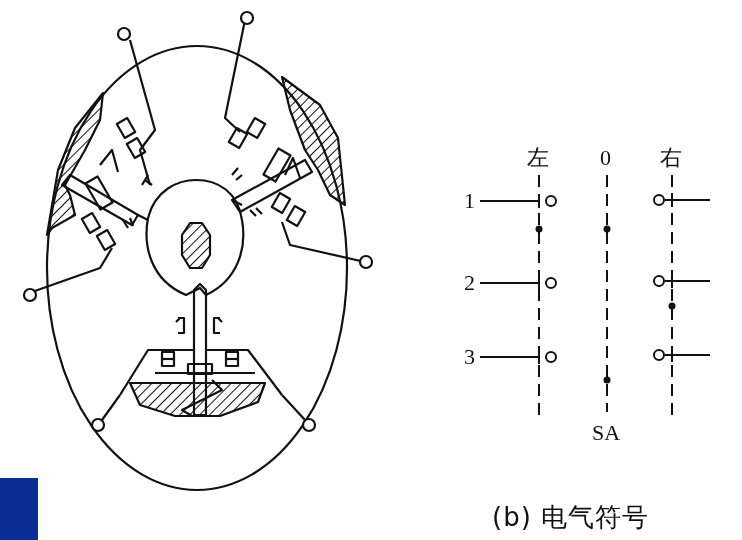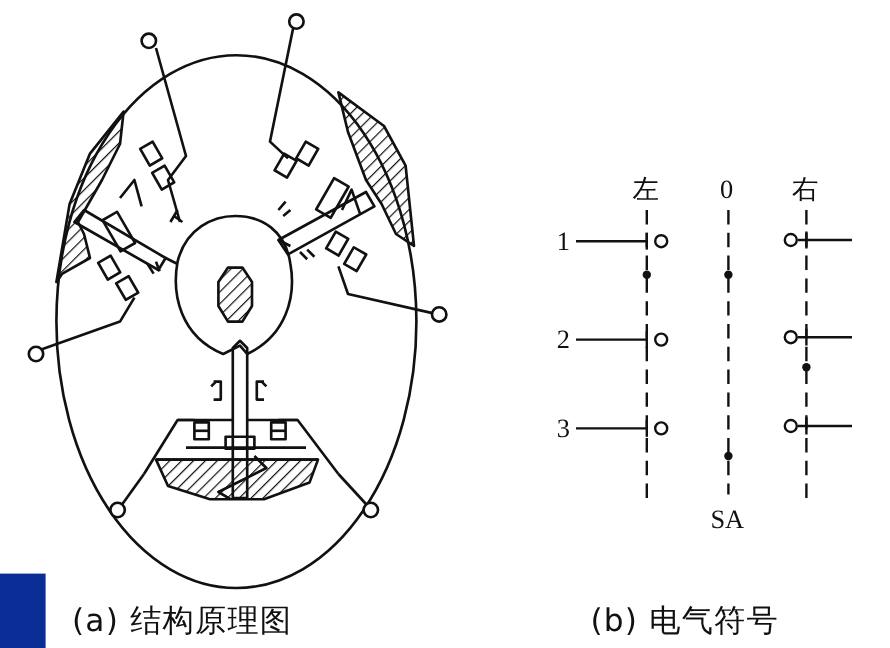--- a/index.html
+++ b/index.html
@@ -125,15 +125,14 @@
     <text class="lbl" x="527" y="165">左</text>
     <text class="lbl" x="600" y="165">0</text>
     <text class="lbl" x="660" y="165">右</text>
     <text class="lbl" x="464" y="208">1</text>
     <text class="lbl" x="464" y="290">2</text>
     <text class="lbl" x="464" y="364">3</text>
     <text class="lbl" x="592" y="440">SA</text>
   </svg>
 
   <div class="blue-bar" style="background:#0a2e96"></div>
-  <div class="caption cap-a">(a) 结构原理图</div>
   <div class="caption cap-b">(b) 电气符号</div>
 </div>
 
 </body></html>

